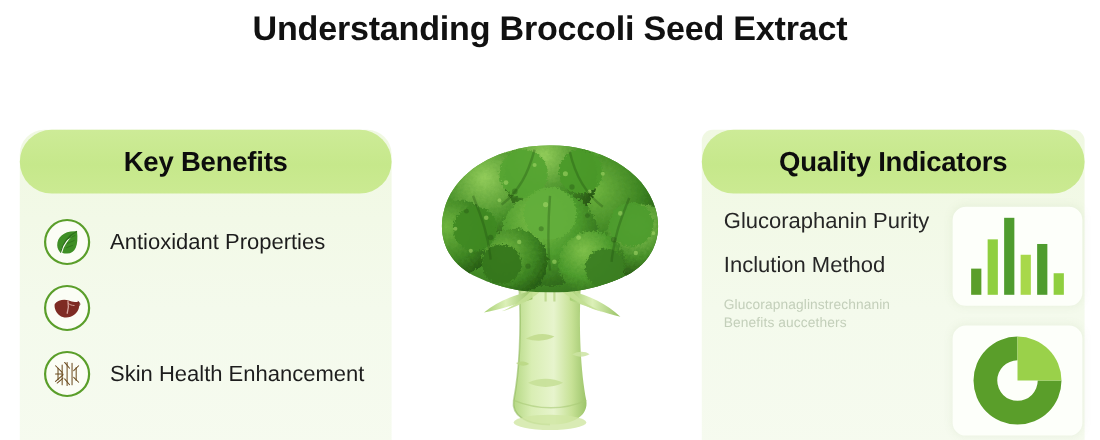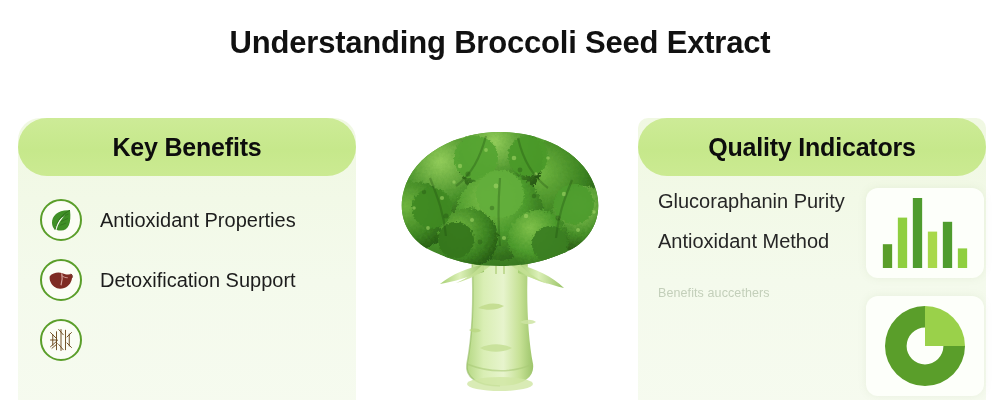--- a/index.html
+++ b/index.html
@@ -7,21 +7,21 @@
   html,body { width:1000px; height:400px; overflow:hidden; }
   body {
     background:#ffffff;
     font-family:"Liberation Sans", sans-serif;
     position:relative;
   }
 
   
   #title-block {
     position:absolute;
-    left:0; top:25px;
+    left:0; top:8px;
     width:1000px;
     text-align:center;
     line-height:1.18;
   }
   .title-line {
     display:block;
     font-size:31px;
     font-weight:bold;
     color:#111111;
     letter-spacing:-0.2px;
@@ -156,33 +156,33 @@
 
     <div class="benefit-row">
       <span class="benefit-icon">
         <svg viewBox="0 0 40 40" width="30" height="30">
           <path d="M5 15c4-5 12-6 17-4 4 2 9 2 12 1 2 5 0 12-5 16-5 4-13 5-18 1-4-3-7-9-6-14z" fill="#7e2b23"></path>
           <path d="M21 11c1 5 1 10-1 16" stroke="#d6a39c" stroke-width="1.6" fill="none"></path>
           <path d="M21 14c2 2 5 3 8 3" stroke="#d6a39c" stroke-width="1.2" fill="none"></path>
           <path d="M33 12c2 1 3 3 2 5" stroke="#5e1c17" stroke-width="1.2" fill="none"></path>
         </svg>
       </span>
-      <span class="benefit-label">Detoxification Support</span>
     </div>
 
     <div class="benefit-row">
       <span class="benefit-icon">
         <svg viewBox="0 0 40 40" width="30" height="30">
           <g stroke="#6b4a1e" stroke-width="1.25" fill="none" stroke-linecap="round">
             <path d="M20 6v28M26 7v26M14 9v24M31 12v16M9 13v14"></path>
             <path d="M6 10l8 8M6 20h9M6 29l9-8M17 6l6 7M23 33l-6-7"></path>
             <path d="M8 31l7-6M34 10l-6 6M34 30l-6-6"></path>
           </g>
         </svg>
       </span>
+      <span class="benefit-label">Skin Health Enhancement</span>
     </div>
 
   </div>
 </div>
 
 <div id="broccoli">
   <svg viewBox="0 0 264 288" role="img">
     <defs>
       <radialGradient id="floretA" cx="38%" cy="30%" r="75%">
         <stop offset="0%" stop-color="#7fc04a"></stop>
@@ -307,23 +307,23 @@
 </div>
 
 <div class="panel" id="panel-right">
 
   <div class="panel-header">
     <span class="panel-header-text">Quality Indicators</span>
   </div>
 
   <div id="indicator-list">
     <div class="indicator-item">Glucoraphanin Purity</div>
-    <div class="indicator-item">Antioxidant Method</div>
+    <div class="indicator-item">Inclution Method</div>
     <div id="indicator-caption">
-      <br>
+      <span>Glucorapnaglinstrechnanin</span><br>
       <span>Benefits auccethers</span>
     </div>
   </div>
 
   <div class="chart-card" id="bar-card">
     <svg viewBox="0 0 118 90" id="bar-svg" aria-label="bar chart">
         <rect x="16.85" y="56.20" width="9.30" height="23.80" fill="#5a9e2a"></rect>
         <rect x="31.85" y="29.60" width="9.30" height="50.40" fill="#8fcf3f"></rect>
         <rect x="46.85" y="10.00" width="9.30" height="70.00" fill="#4f9c2e"></rect>
         <rect x="61.85" y="43.60" width="9.30" height="36.40" fill="#a8d84a"></rect>

